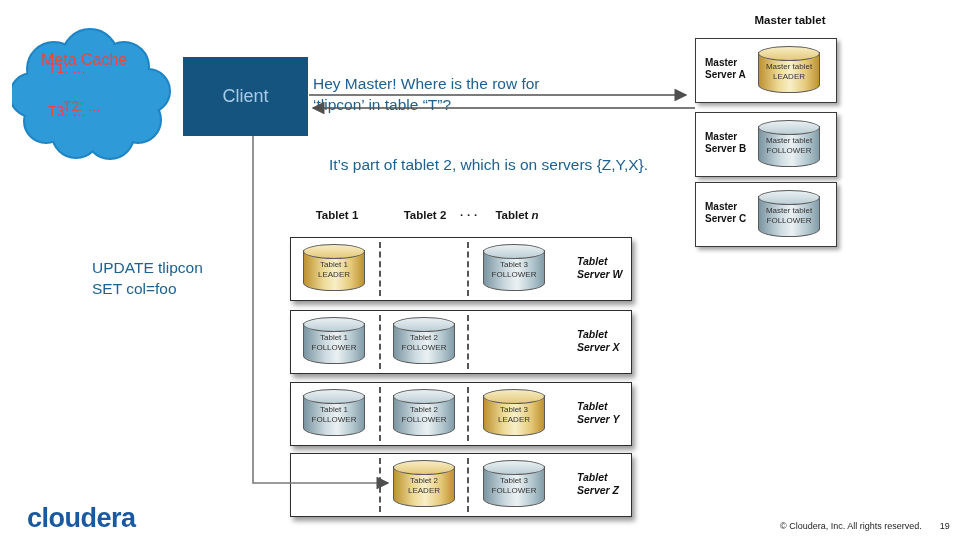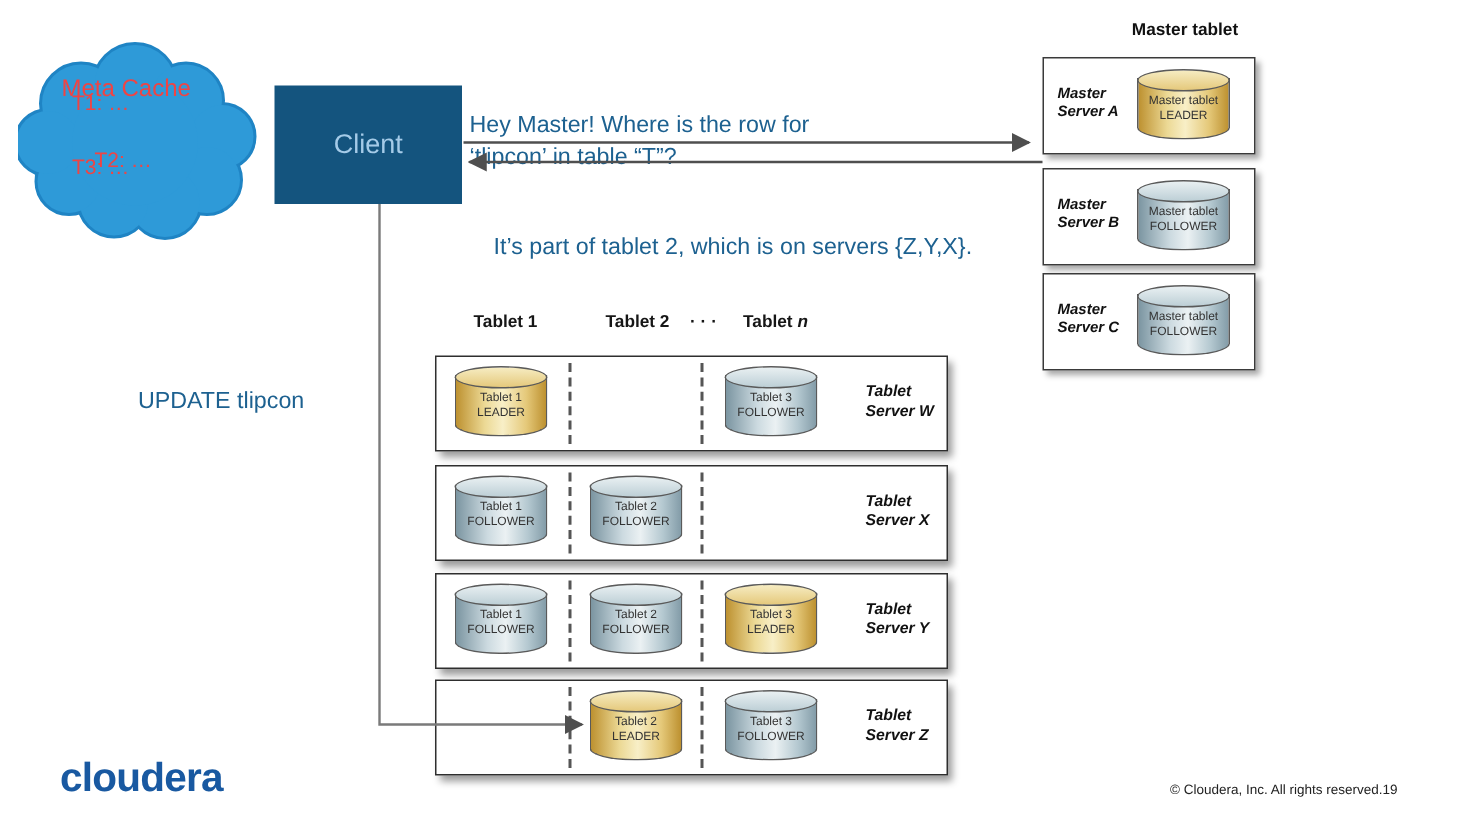--- a/index.html
+++ b/index.html
@@ -23,21 +23,21 @@
   .cloud-txt { color:#ef4444; white-space:nowrap; z-index:3; }
   .cloud-title { font-size:16px; }
   .cloud-entry { font-size:14px; }
 
   
   .master-title { left:720px; top:14px; width:140px; text-align:center;
     font-weight:bold; font-size:11.5px; color:#111; }
   .mbox { left:695px; width:140px; height:63px; background:#fff;
     border:1.5px solid #3a3a3a; box-shadow:3px 3px 4px rgba(0,0,0,0.35); }
   .srv-label { position:absolute; left:9px; top:18px; font-size:10px; font-weight:bold;
-    font-style:italic; line-height:12px; color:#111; white-space:nowrap; }
+    line-height:12px; color:#111; white-space:nowrap; }
 
   
   .ghead { top:209px; font-weight:bold; font-size:11.5px; color:#161616; text-align:center; }
   .trow { left:290px; width:340px; height:62px; background:#fff;
     border:1.5px solid #2e2e2e; box-shadow:3px 4px 5px rgba(0,0,0,0.4); }
   .divider { position:absolute; top:4px; bottom:4px; width:0; border-left:2px dashed #555; }
   .div1 { left:88px; } .div2 { left:176px; }
   .trow-label { position:absolute; left:286px; top:17px; font-size:10.5px; font-weight:bold;
     font-style:italic; line-height:13px; color:#111; white-space:nowrap; }
 
@@ -49,22 +49,22 @@
     border:1px solid #5a5a5a; border-top:none;
     border-radius:0 0 30px 30px / 0 0 8px 8px; }
   .cyl-label { position:absolute; z-index:3; left:0; top:16px; width:62px;
     text-align:center; font-size:8px; line-height:9.5px; color:#333; }
   .leader .cyl-top  { background:linear-gradient(180deg,#f6ecc2,#e5c97c); }
   .leader .cyl-body { background:linear-gradient(90deg,#bd9130,#ecd995 32%,#f8efc7 52%,#e5c97a 78%,#bd9130); }
   .follower .cyl-top  { background:linear-gradient(180deg,#e9f0f2,#bdcfd6); }
   .follower .cyl-body { background:linear-gradient(90deg,#7b95a1,#ccdae0 35%,#ebf1f3 55%,#b4c8d0 80%,#839ca8); }
 
   
-  .logo { left:40px; top:503px; font-size:27px; font-weight:bold; letter-spacing:-0.5px; color:#1959a1; }
-  .copyright { left:780px; top:521px; font-size:9px; color:#222; display:flex; white-space:nowrap;justify-content:flex-end; }
+  .logo { left:27px; top:503px; font-size:27px; font-weight:bold; letter-spacing:-0.5px; color:#1959a1; }
+  .copyright { left:780px; top:521px; font-size:9px; color:#222; display:flex; gap:18px; white-space:nowrap;justify-content:flex-end; }
 </style>
 </head>
 <body>
 
 <div class="slide">
 
   <svg class="abs" style="left:0;top:0;z-index:9;pointer-events:none" width="980" height="553">
     <defs>
       <marker id="arrow" viewBox="0 0 10 10" refX="9" refY="5" markerWidth="8" markerHeight="8" orient="auto">
         <path d="M0,0 L10,5 L0,10 z" fill="#4f4f4f"></path>
@@ -111,20 +111,21 @@
 
   <div class="abs annot" style="left:313px;top:40px">
     <div>Hey Master! Where is the row for</div>
     <div>‘tlipcon’ in table “T”?</div>
   </div>
   <div class="abs annot" style="left:329px;top:121px">
     <div>It’s part of tablet 2, which is on servers {Z,Y,X}.</div>
   </div>
   <div class="abs annot" style="left:92px;top:224px">
     <div>UPDATE tlipcon</div>
+    <div>SET col=foo</div>
   </div>
 
   <div class="abs master-title">Master tablet</div>
 
   <div class="abs mbox" style="top:38px">
     <div class="srv-label">
       <div>Master</div>
       <div>Server A</div>
     </div>
     <div class="cyl leader" style="left:62px;top:7px">

